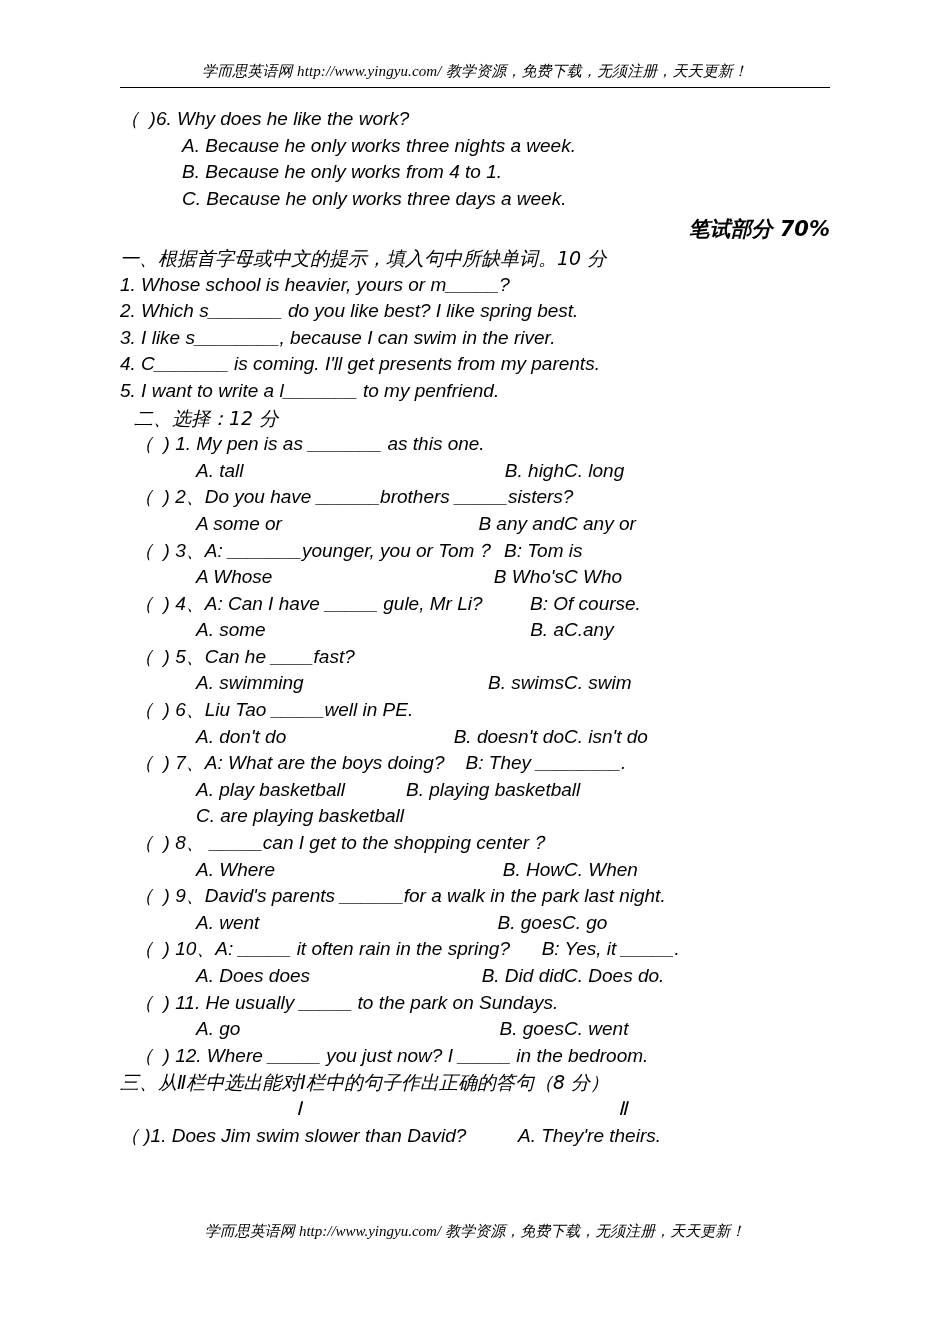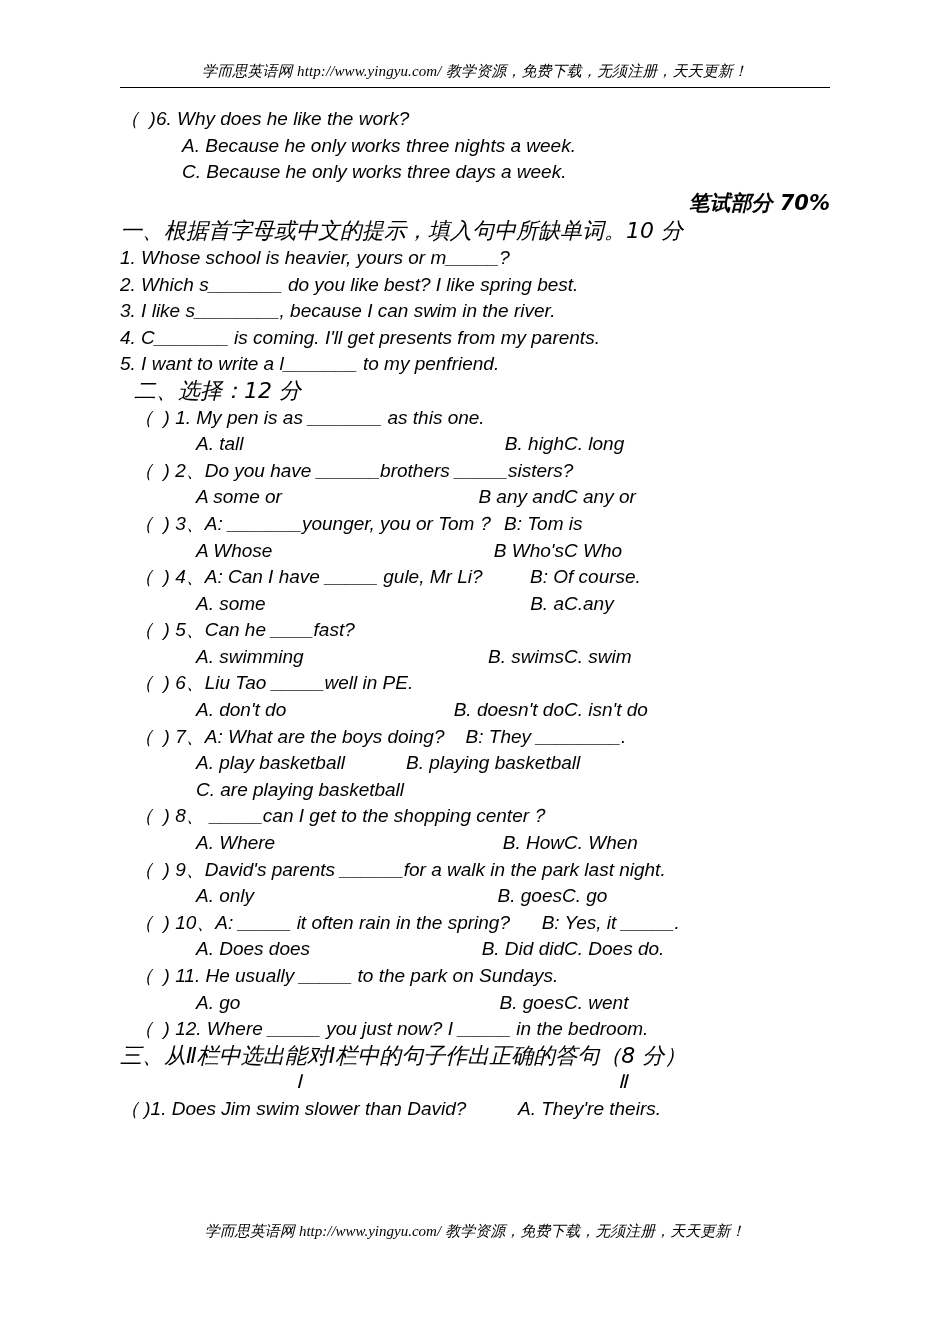--- a/index.html
+++ b/index.html
@@ -51,21 +51,21 @@
   .section-title {
     text-align: right;
     font-weight: bold;
     font-size: 21px;
     font-family: "DejaVu Sans", sans-serif;
     margin-top: 4px;
     margin-bottom: 2px;
   }
   .cn {
     font-family: "DejaVu Sans", sans-serif;
-    font-size: 22px;
+    font-size: 19px;
   }
   .cn-indent { padding-left: 14px; }
   .opts {
     display: flex;
     padding-left: 76px;
   }
   .opts span { display: inline-block; }
   .w1 { width: 178px; }
   .w2 { width: 190px; text-align: right; }
   .w3 { width: auto; }
@@ -98,20 +98,21 @@
     <span class="hdr-cn">学而思英语网</span>
     <span class="hdr-url">http://www.yingyu.com/</span>
     <span class="hdr-cn">教学资源，免费下载，无须注册，天天更新！</span>
     <div class="rule"></div>
   </div>
 
   <div class="content">
 
     <div class="line q-line">（  )6. Why does he like the work?</div>
     <div class="line indent2">A. Because he only works three nights a week.</div>
+    <div class="line indent2">B. Because he only works from 4 to 1.</div>
     <div class="line indent2">C. Because he only works three days a week.</div>
 
     <div class="section-title">笔试部分 70%</div>
 
     <div class="line cn">一、根据首字母或中文的提示，填入句中所缺单词。10 分</div>
     <div class="line">1. Whose school is heavier, yours or m_____?</div>
     <div class="line">2. Which s_______ do you like best? I like spring best.</div>
     <div class="line">3. I like s________, because I can swim in the river.</div>
     <div class="line">4. C_______ is coming. I'll get presents from my parents.</div>
     <div class="line">5. I want to write a l_______ to my penfriend.</div>
@@ -169,21 +170,21 @@
 
     <div class="line q-line-i">（  ) 8、 _____can I get to the shopping center？</div>
     <div class="opts">
       <span class="w1">A. Where</span>
       <span class="w2">B. How</span>
       <span class="w3">C. When</span>
     </div>
 
     <div class="line q-line-i">（  ) 9、David's parents ______for a walk in the park last night.</div>
     <div class="opts">
-      <span class="w1" style="width:140px">A. only</span>
+      <span class="w1" style="width:140px">A. went</span>
       <span class="w2" style="width:226px">B. goes</span>
       <span class="w3">C. go</span>
     </div>
 
     <div class="line q-line-i">（  ) 10、A: _____ it often rain in the spring?      B: Yes, it _____.</div>
     <div class="opts">
       <span class="w1">A. Does  does</span>
       <span class="w2">B. Did  did</span>
       <span class="w3">C. Does do.</span>
     </div>

